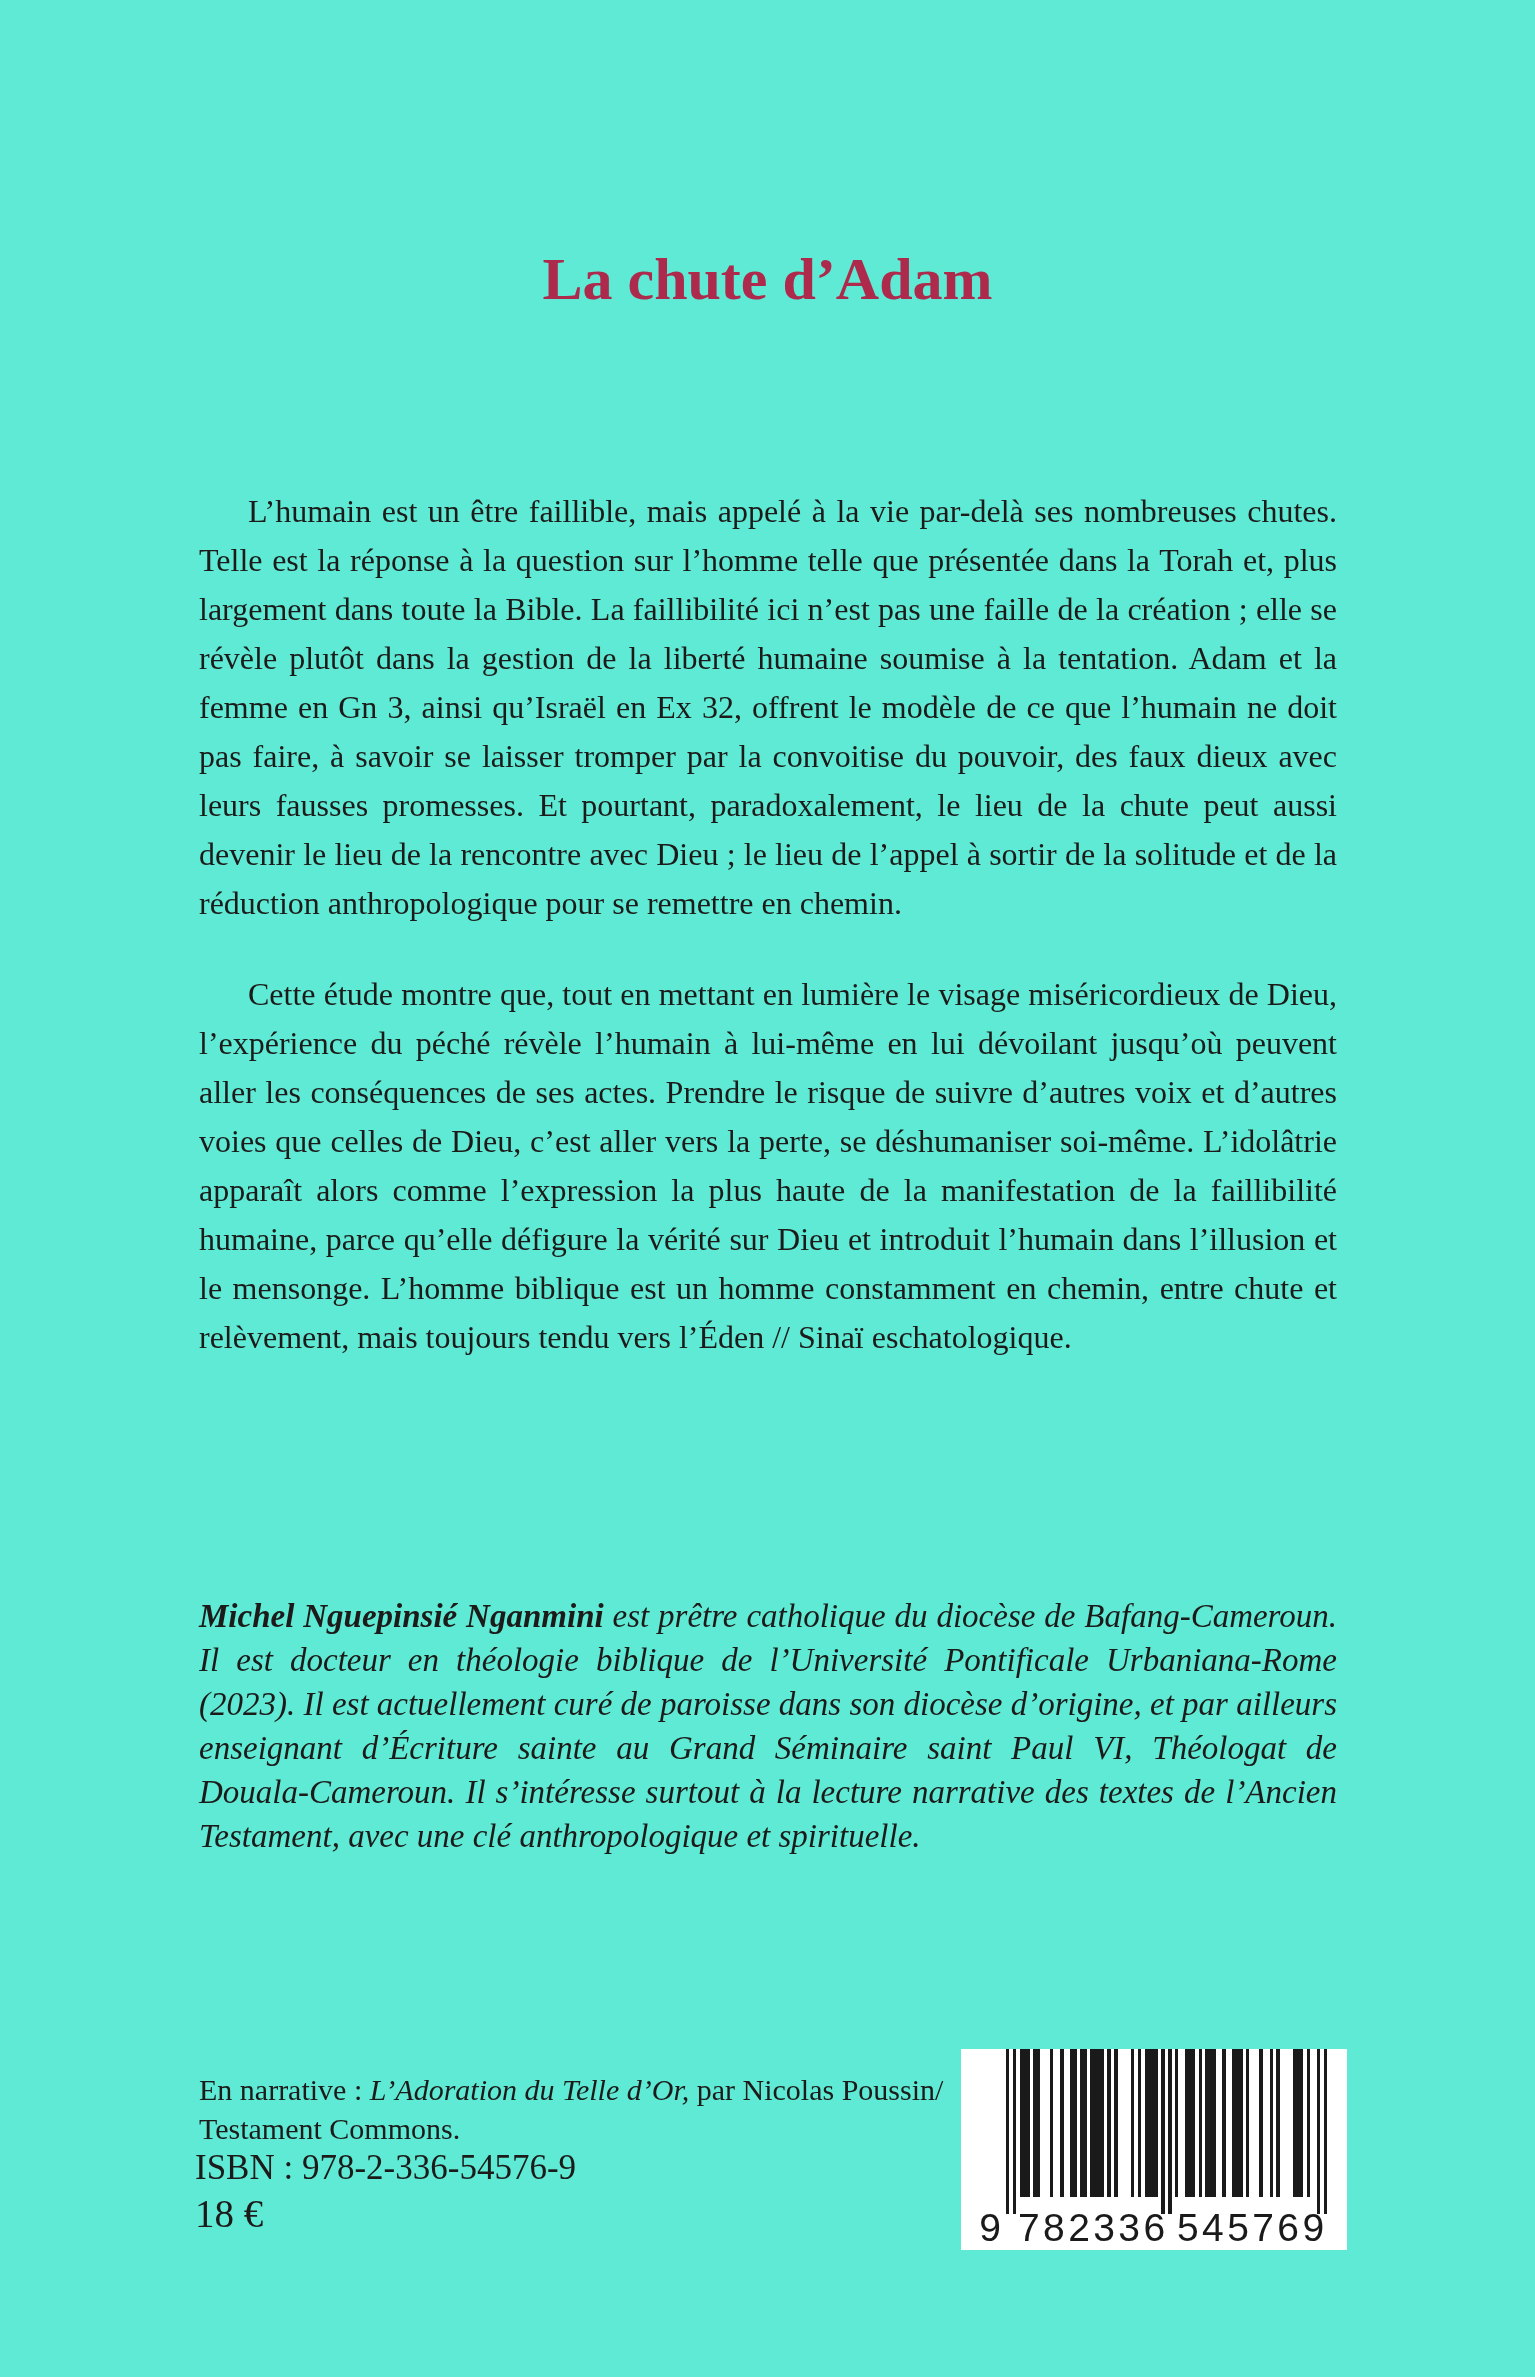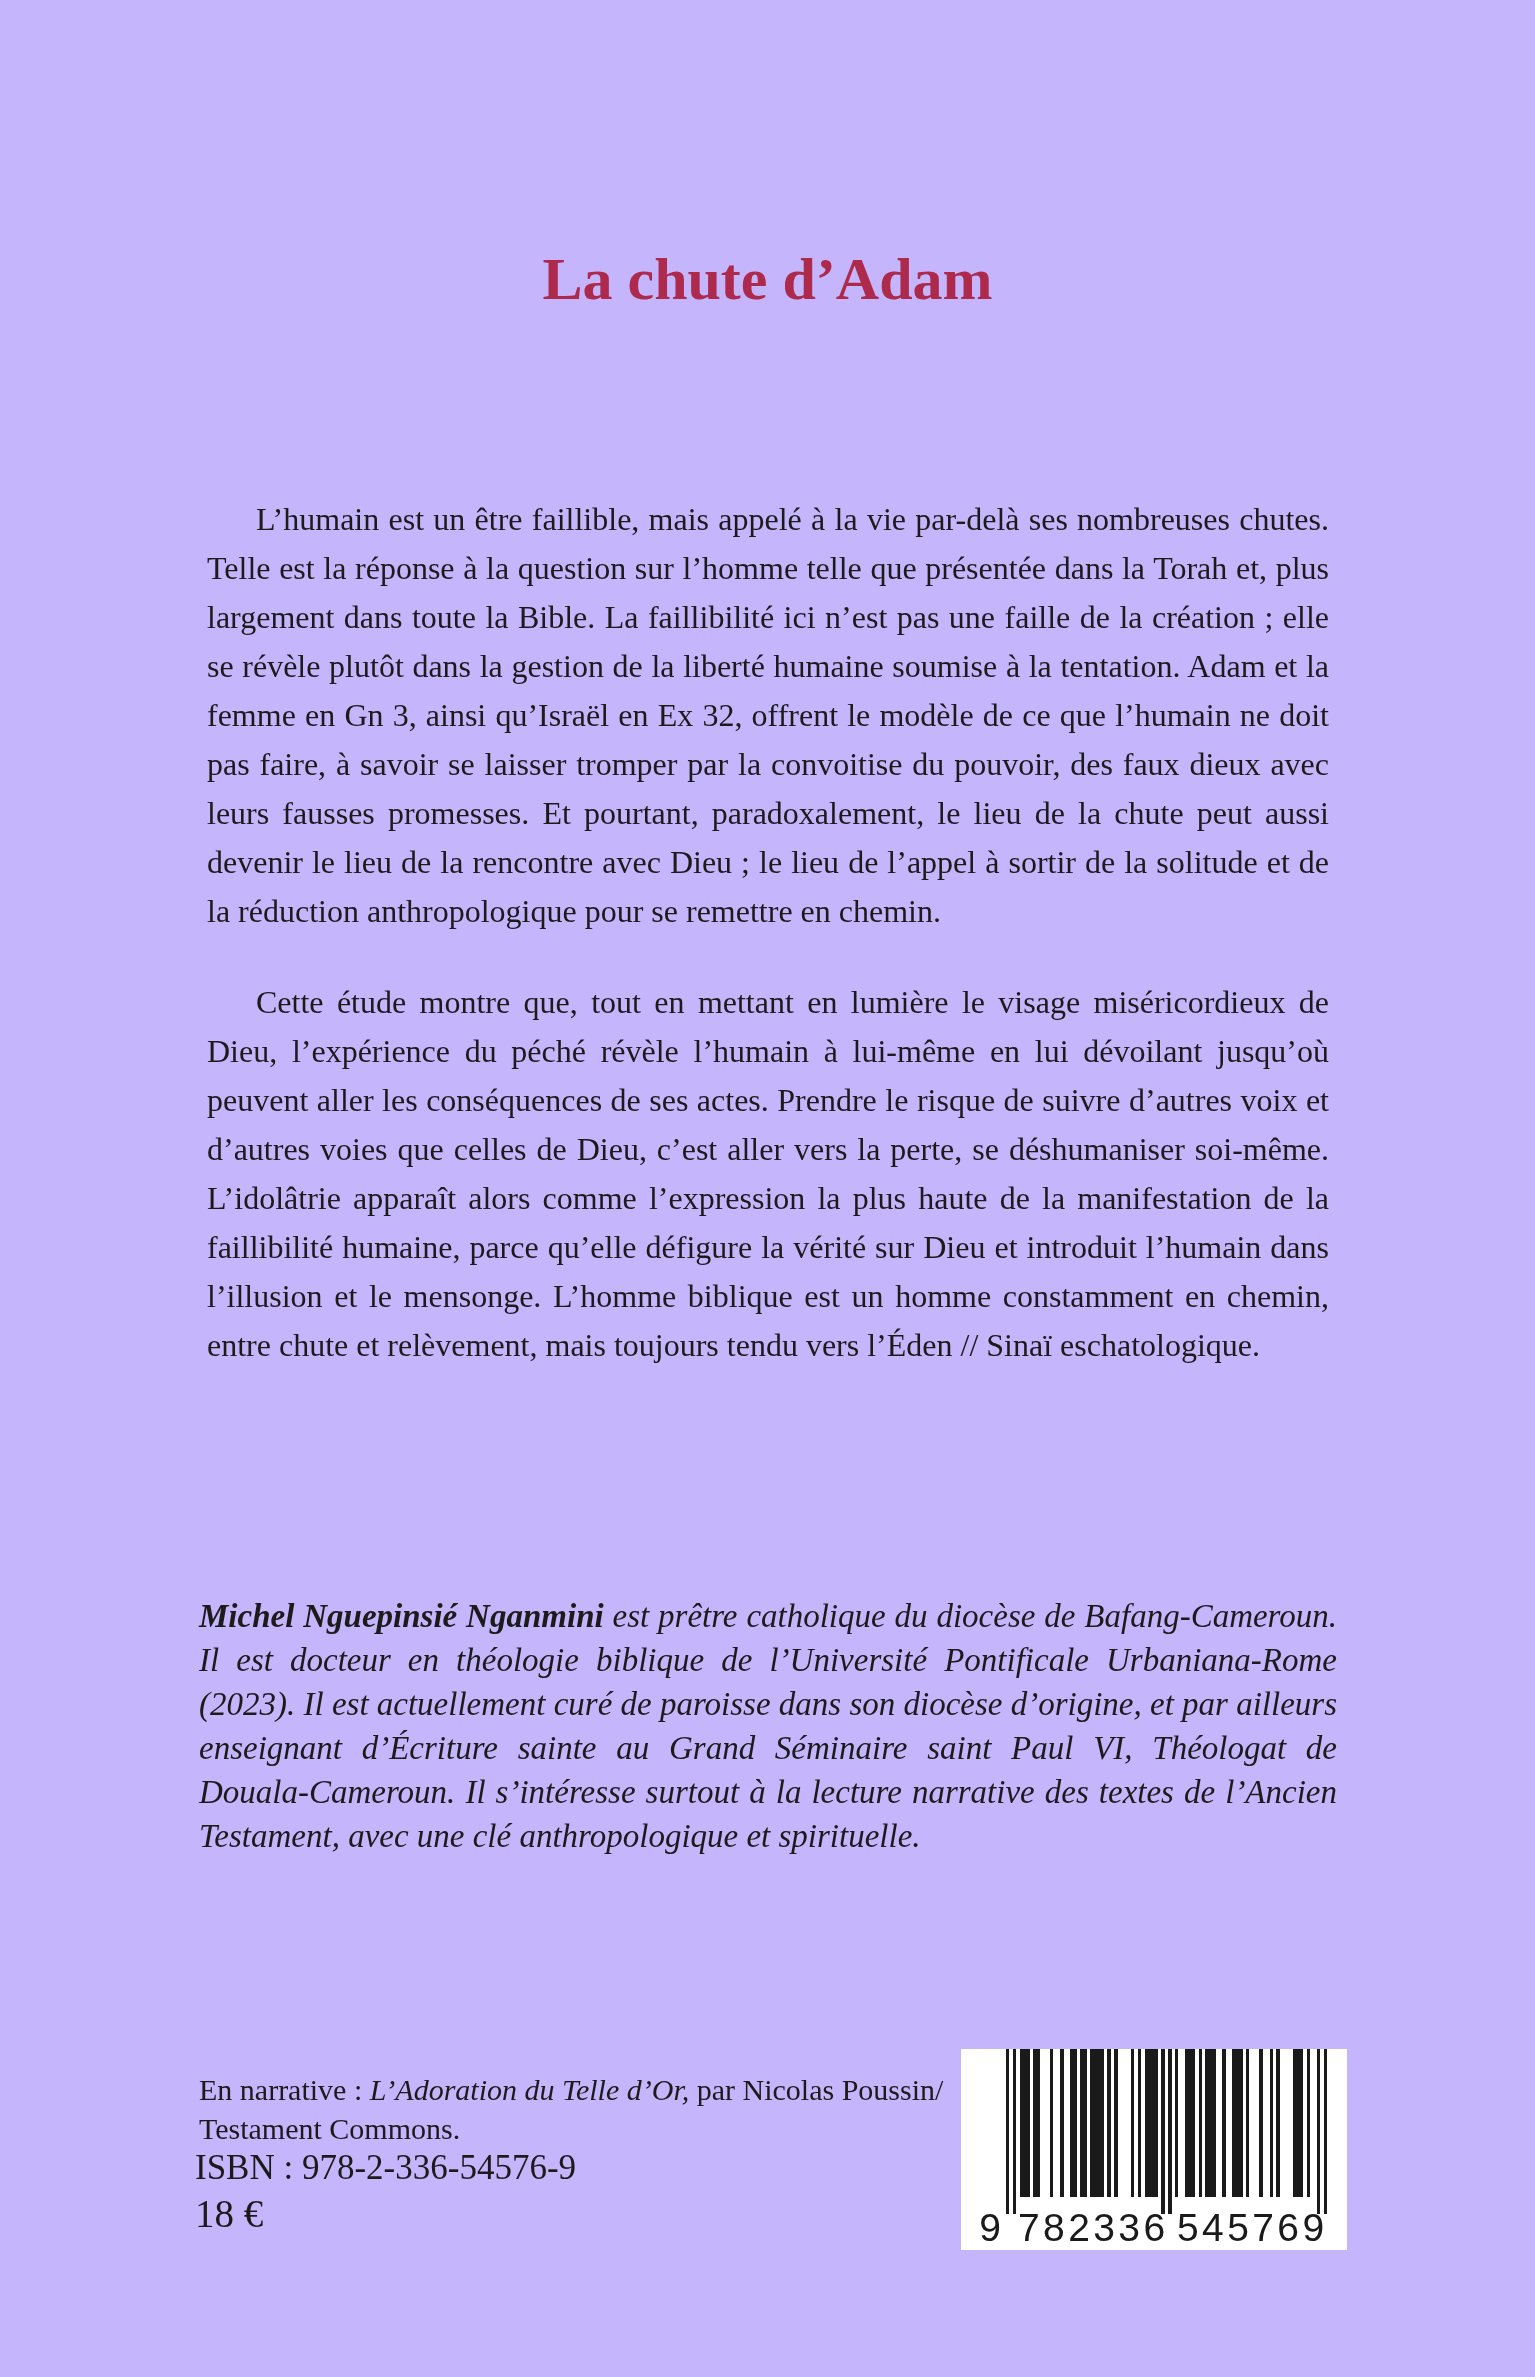--- a/index.html
+++ b/index.html
@@ -1,19 +1,19 @@
 <!DOCTYPE html>
 <html style="font-size:13.4px"><head>
 <meta charset="utf-8">
 <style>
   html,body{margin:0;padding:0;background:#e8e8e8;}
   .page{
     position:relative;
     width:1535px;height:2377px;
-    background:#c4b5fd;
+    background:#5eead4;
     overflow:hidden;
     font-family:"Liberation Serif", serif;
     color:#1c1b1a;
   }
   .title{
     position:absolute;
     top:246px;left:0;right:0;
     text-align:center;
     font-weight:700;
     font-size:60px;
@@ -21,21 +21,21 @@
     color:#ae2a4d;
     letter-spacing:0px;
   }
   .synopsis{
     position:absolute;
     left:199px;top:487px;width:1138px;
     font-size:32px;
     line-height:49px;
     text-align:justify;
   }
-  .synopsis p{margin:8px;text-indent:49px;}
+  .synopsis p{margin:0;text-indent:49px;}
   .synopsis p + p{margin-top:42px;}
   .bio{
     position:absolute;
     left:199px;top:1594px;width:1138px;
     font-style:italic;
     font-size:33px;
     line-height:44px;
     text-align:justify;
   }
   .bio .bio-name{font-weight:700;margin-top:20px;}

